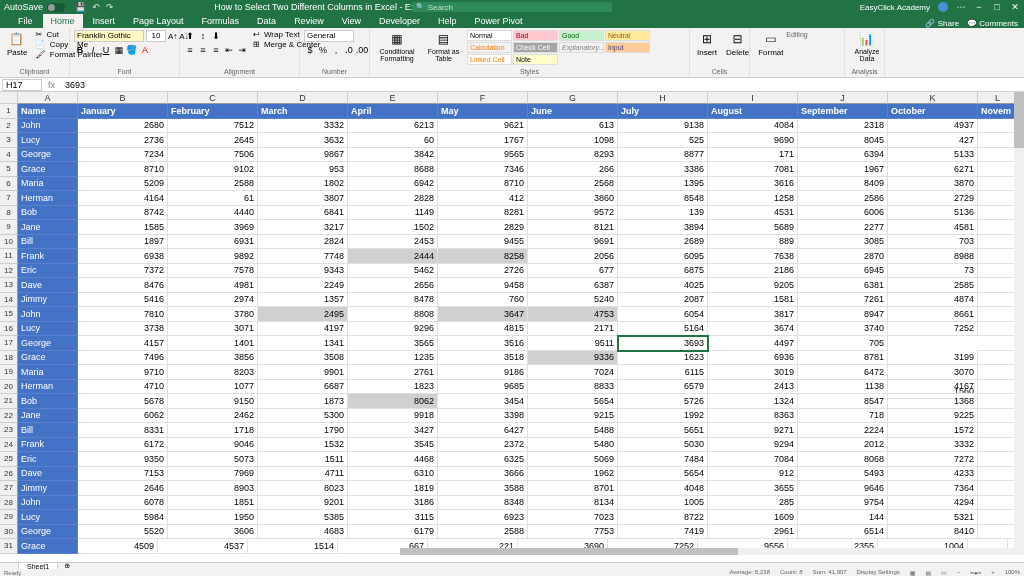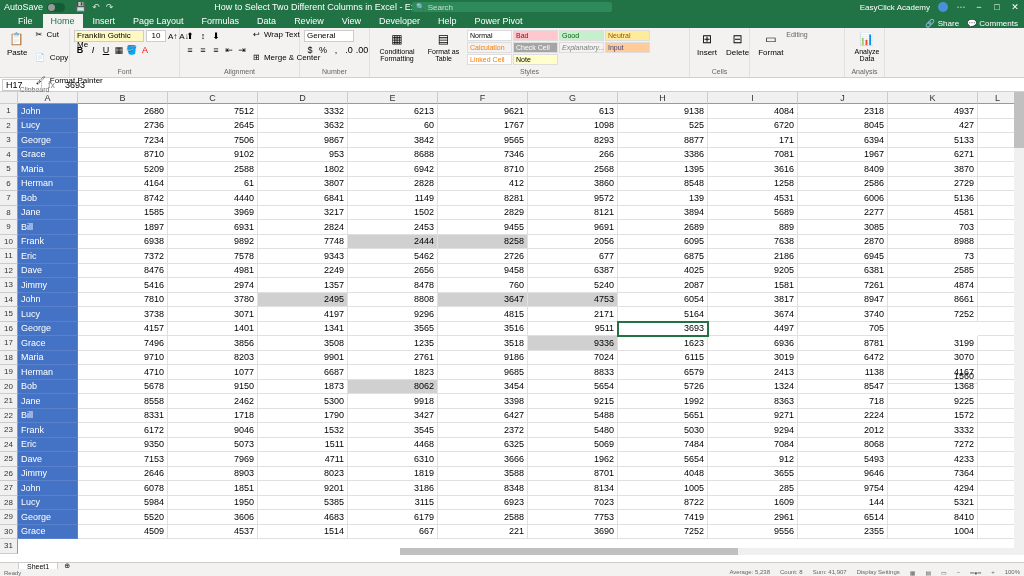--- a/index.html
+++ b/index.html
@@ -26,21 +26,21 @@
 .ribbon-tabs .tab.active { background: #f3f2f1; color: #217346; }
 .ribbon-tabs .right-actions { position: absolute; right: 6px; display: flex; gap: 8px; font-size: 8px; }
 
 
 .ribbon { height: 50px; background: #f3f2f1; border-bottom: 1px solid #d0d0d0; display: flex; font-size: 8px; }
 .ribbon .group { border-right: 1px solid #e0e0e0; padding: 2px 4px; display: flex; flex-direction: column; justify-content: space-between; }
 .ribbon .group .label { text-align: center; color: #666; font-size: 7px; margin-top: 1px; }
 .ribbon .group .content { display: flex; gap: 3px; align-items: flex-start; }
 .ribbon .bigbtn { display: flex; flex-direction: column; align-items: center; gap: 1px; padding: 1px 3px; }
 .ribbon .bigbtn .icon { width: 16px; height: 16px; display: flex; align-items: center; justify-content: center; font-size: 12px; }
-.ribbon .stack { display: flex; flex-direction: column; gap: 14px; font-size: 8px; }
+.ribbon .stack { display: flex; flex-direction: column; gap: 1px; font-size: 8px; }
 .ribbon .stack span { padding: 0 2px; white-space: nowrap; }
 .ribbon .font-row { display: flex; gap: 2px; align-items: center; }
 .ribbon .font-select { width: 70px; height: 12px; background: #fef9c3; border: 1px solid #ccc; font-size: 8px; padding: 0 2px; }
 .ribbon .size-select { width: 20px; height: 12px; background: #fff; border: 1px solid #ccc; font-size: 8px; text-align: center; }
 .ribbon .btn-row { display: flex; gap: 1px; }
 .ribbon .btn-row span { width: 12px; height: 12px; display: inline-flex; align-items: center; justify-content: center; font-size: 9px; }
 .ribbon .num-select { width: 50px; height: 12px; background: #fff; border: 1px solid #ccc; font-size: 8px; padding: 0 2px; }
 .styles-gallery { display: grid; grid-template-columns: repeat(4, 45px); gap: 1px; }
 .styles-gallery .cell-style { height: 11px; font-size: 7px; display: flex; align-items: center; padding: 0 2px; border: 1px solid #ddd; }
 .style-normal { background: #fff; }
@@ -317,20 +317,34 @@
       <div class="rh">25</div>
       <div class="rh">26</div>
       <div class="rh">27</div>
       <div class="rh">28</div>
       <div class="rh">29</div>
       <div class="rh">30</div>
       <div class="rh">31</div>
     </div>
   <div class="cells">
       <div class="row">
+        <div class="cell hdr" style="width: 60px;">Name</div>
+        <div class="cell hdr" style="width: 90px;">January</div>
+        <div class="cell hdr" style="width: 90px;">February</div>
+        <div class="cell hdr" style="width: 90px;">March</div>
+        <div class="cell hdr" style="width: 90px;">April</div>
+        <div class="cell hdr" style="width: 90px;">May</div>
+        <div class="cell hdr" style="width: 90px;">June</div>
+        <div class="cell hdr" style="width: 90px;">July</div>
+        <div class="cell hdr" style="width: 90px;">August</div>
+        <div class="cell hdr" style="width: 90px;">September</div>
+        <div class="cell hdr" style="width: 90px;">October</div>
+        <div class="cell hdr" style="width: 40px;">Novem</div>
+      </div>
+      <div class="row">
         <div class="cell name" style="width: 60px;">John</div>
         <div class="cell num" style="width: 90px;">2680</div>
         <div class="cell num" style="width: 90px;">7512</div>
         <div class="cell num" style="width: 90px;">3332</div>
         <div class="cell num" style="width: 90px;">6213</div>
         <div class="cell num" style="width: 90px;">9621</div>
         <div class="cell num" style="width: 90px;">613</div>
         <div class="cell num" style="width: 90px;">9138</div>
         <div class="cell num" style="width: 90px;">4084</div>
         <div class="cell num" style="width: 90px;">2318</div>
@@ -339,21 +353,21 @@
       </div>
       <div class="row">
         <div class="cell name" style="width: 60px;">Lucy</div>
         <div class="cell num" style="width: 90px;">2736</div>
         <div class="cell num" style="width: 90px;">2645</div>
         <div class="cell num" style="width: 90px;">3632</div>
         <div class="cell num" style="width: 90px;">60</div>
         <div class="cell num" style="width: 90px;">1767</div>
         <div class="cell num" style="width: 90px;">1098</div>
         <div class="cell num" style="width: 90px;">525</div>
-        <div class="cell num" style="width: 90px;">6720</div>
+        <div class="cell num" style="width: 90px;">9690</div>
         <div class="cell num" style="width: 90px;">8045</div>
         <div class="cell num" style="width: 90px;">427</div>
         <div class="cell" style="width: 40px;"></div>
       </div>
       <div class="row">
         <div class="cell name" style="width: 60px;">George</div>
         <div class="cell num" style="width: 90px;">7234</div>
         <div class="cell num" style="width: 90px;">7506</div>
         <div class="cell num" style="width: 90px;">9867</div>
         <div class="cell num" style="width: 90px;">3842</div>
@@ -598,21 +612,21 @@
         <div class="cell num" style="width: 90px;">3454</div>
         <div class="cell num" style="width: 90px;">5654</div>
         <div class="cell num" style="width: 90px;">5726</div>
         <div class="cell num" style="width: 90px;">1324</div>
         <div class="cell num" style="width: 90px;">8547</div>
         <div class="cell num" style="width: 90px;">1368</div>
         <div class="cell" style="width: 40px;"></div>
       </div>
       <div class="row">
         <div class="cell name" style="width: 60px;">Jane</div>
-        <div class="cell num" style="width: 90px;">8558</div>
+        <div class="cell num" style="width: 90px;">6062</div>
         <div class="cell num" style="width: 90px;">2462</div>
         <div class="cell num" style="width: 90px;">5300</div>
         <div class="cell num" style="width: 90px;">9918</div>
         <div class="cell num" style="width: 90px;">3398</div>
         <div class="cell num" style="width: 90px;">9215</div>
         <div class="cell num" style="width: 90px;">1992</div>
         <div class="cell num" style="width: 90px;">8363</div>
         <div class="cell num" style="width: 90px;">718</div>
         <div class="cell num" style="width: 90px;">9225</div>
         <div class="cell" style="width: 40px;"></div>
@@ -724,21 +738,21 @@
         <div class="cell num" style="width: 90px;">2588</div>
         <div class="cell num" style="width: 90px;">7753</div>
         <div class="cell num" style="width: 90px;">7419</div>
         <div class="cell num" style="width: 90px;">2961</div>
         <div class="cell num" style="width: 90px;">6514</div>
         <div class="cell num" style="width: 90px;">8410</div>
         <div class="cell" style="width: 40px;"></div>
       </div>
       <div class="row">
         <div class="cell name" style="width: 60px;">Grace</div>
-        <div class="cell num" style="width: 90px;">4509</div>
+        <div class="cell num" style="width: 80px;">4509</div>
         <div class="cell num" style="width: 90px;">4537</div>
         <div class="cell num" style="width: 90px;">1514</div>
         <div class="cell num" style="width: 90px;">667</div>
         <div class="cell num" style="width: 90px;">221</div>
         <div class="cell num" style="width: 90px;">3690</div>
         <div class="cell num" style="width: 90px;">7252</div>
         <div class="cell num" style="width: 90px;">9556</div>
         <div class="cell num" style="width: 90px;">2355</div>
         <div class="cell num" style="width: 90px;">1004</div>
         <div class="cell" style="width: 40px;"></div>

